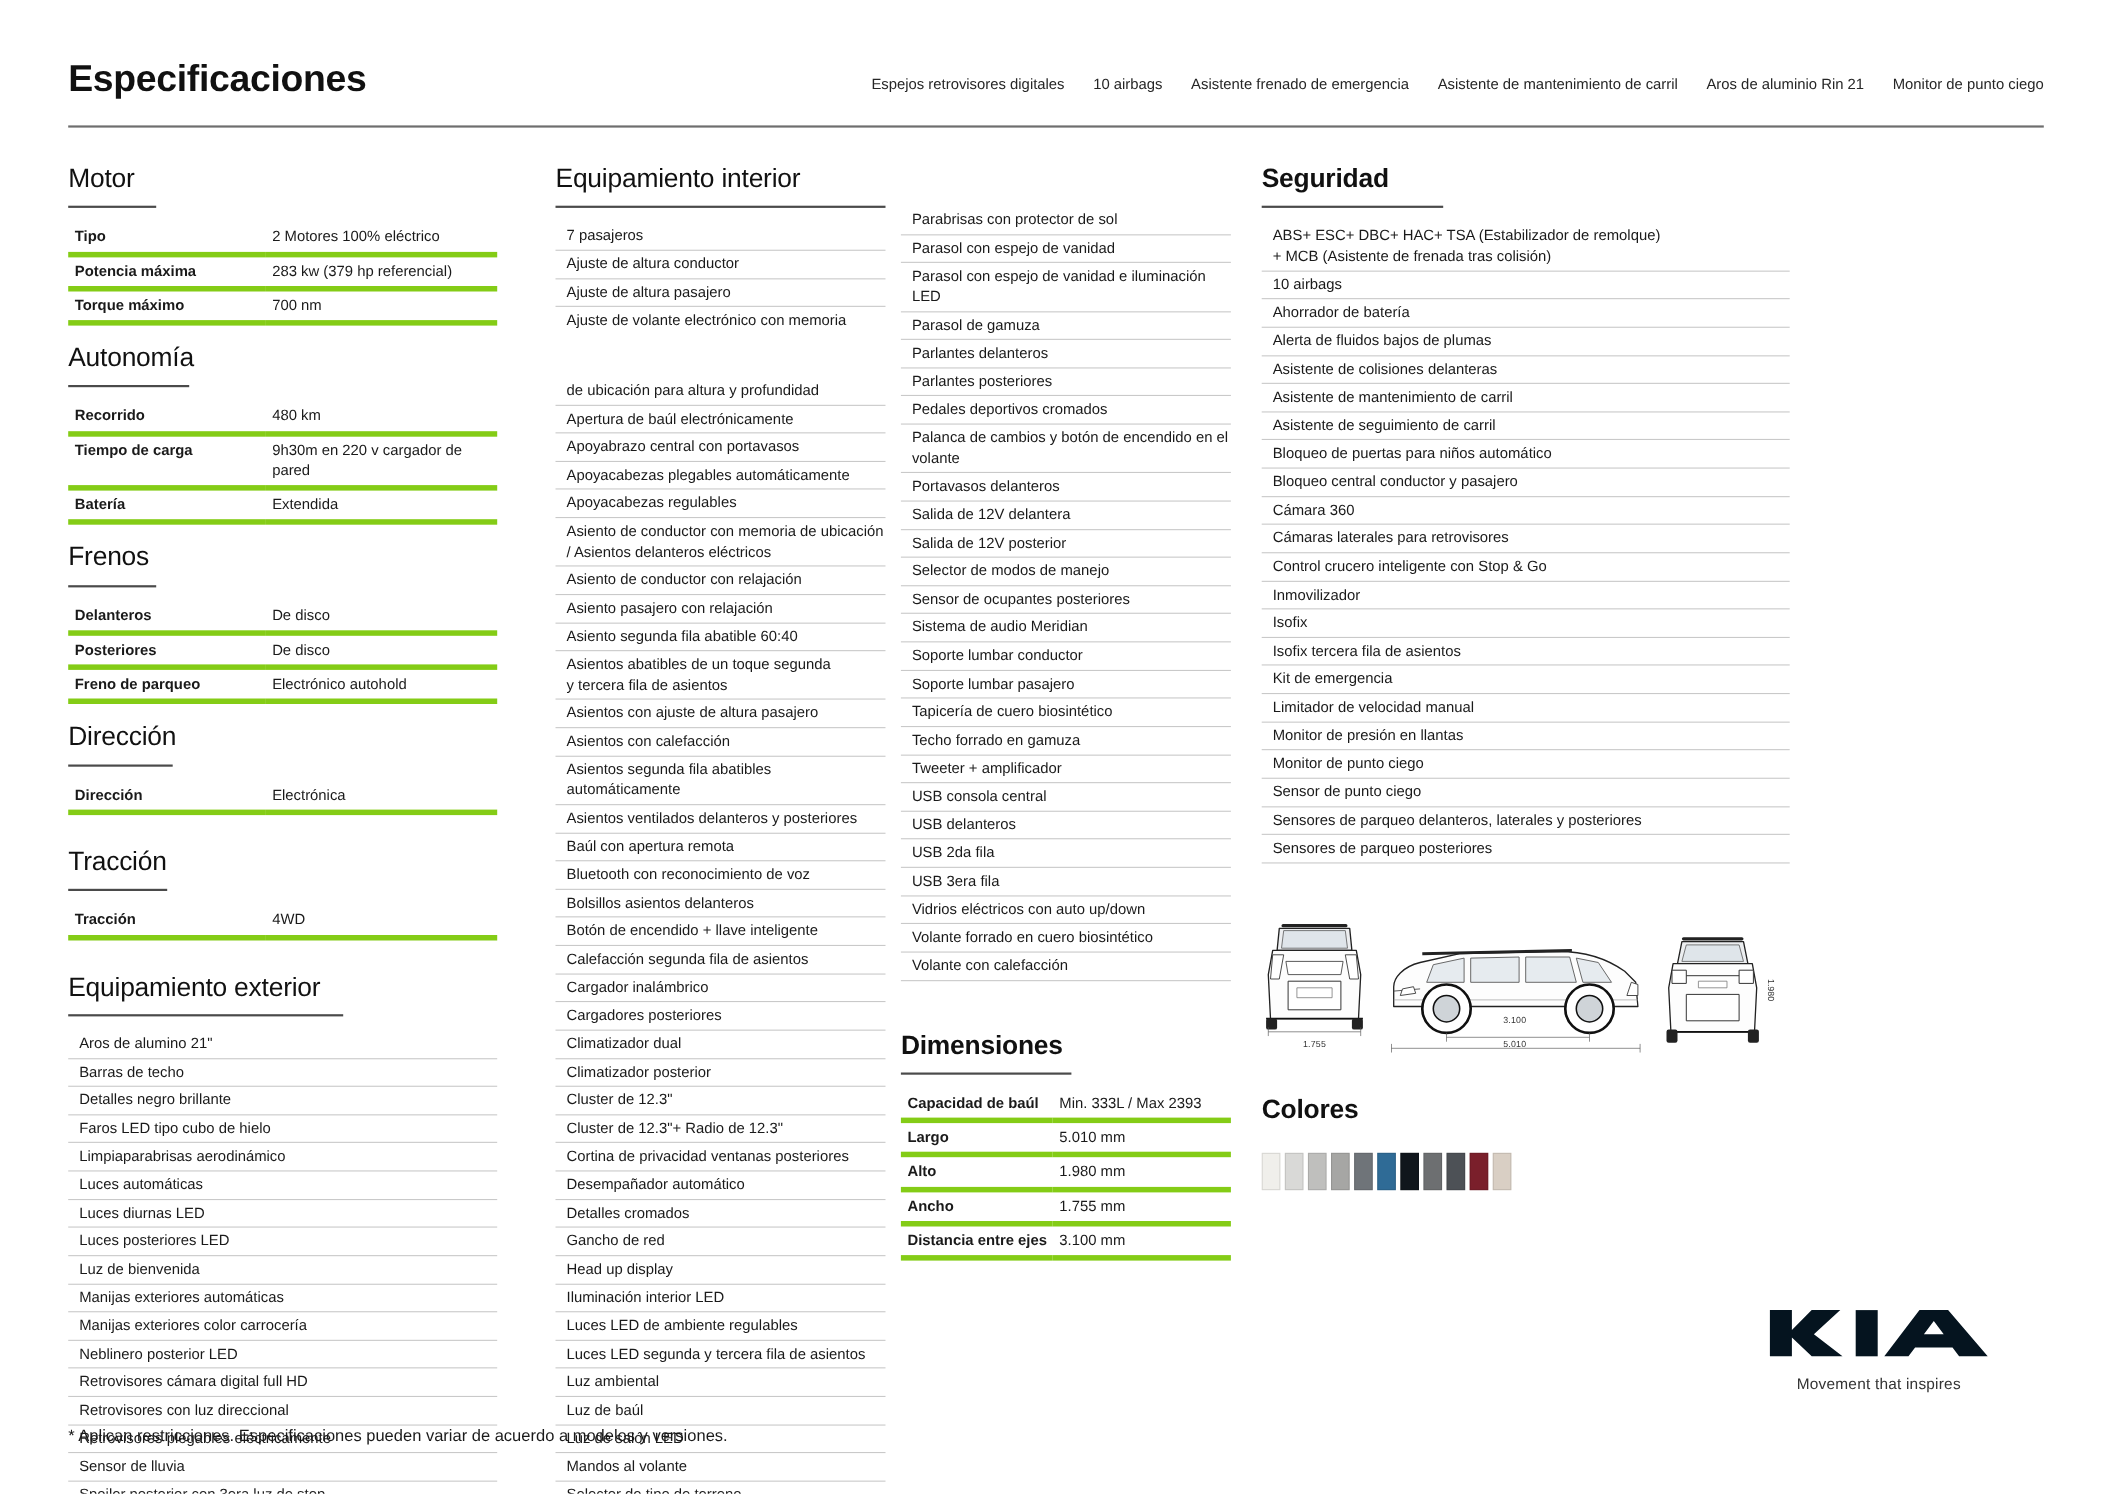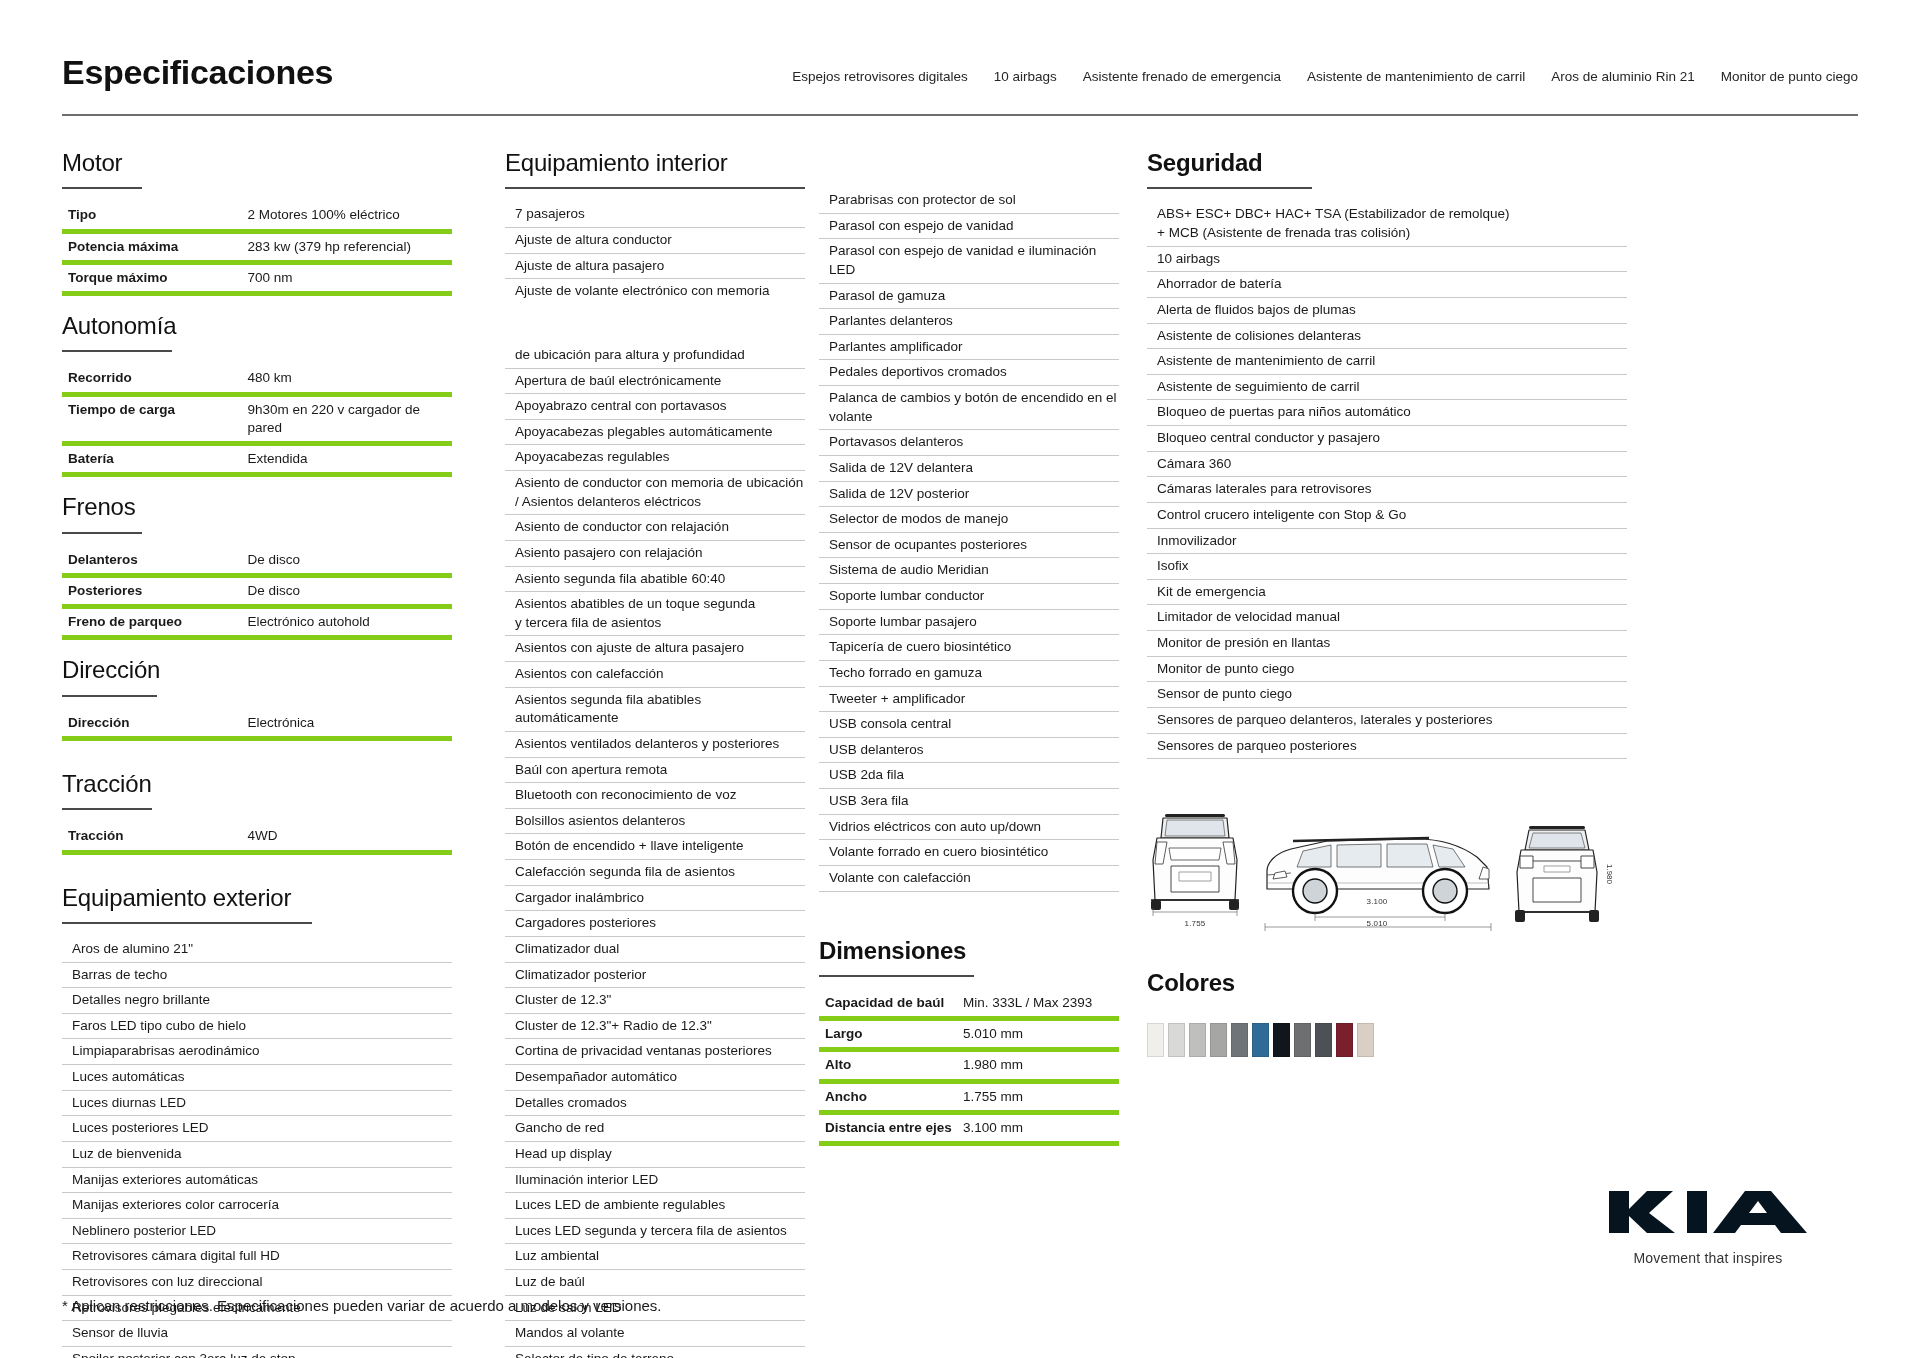--- a/index.html
+++ b/index.html
@@ -300,21 +300,21 @@
     </div>
 
     <div class="col c3">
       <div style="height:38px"></div>
       <ul class="feat" style="margin-top:0">
           <li>Parabrisas con protector de sol</li>
           <li>Parasol con espejo de vanidad</li>
           <li>Parasol con espejo de vanidad e iluminación LED</li>
           <li>Parasol de gamuza</li>
           <li>Parlantes delanteros</li>
-          <li>Parlantes amplificador</li>
+          <li>Parlantes posteriores</li>
           <li>Pedales deportivos cromados</li>
           <li>Palanca de cambios y botón de encendido en el volante</li>
           <li>Portavasos delanteros</li>
           <li>Salida de 12V delantera</li>
           <li>Salida de 12V posterior</li>
           <li>Selector de modos de manejo</li>
           <li>Sensor de ocupantes posteriores</li>
           <li>Sistema de audio Meridian</li>
           <li>Soporte lumbar conductor</li>
           <li>Soporte lumbar pasajero</li>
@@ -370,20 +370,21 @@
           <li>Asistente de colisiones delanteras</li>
           <li>Asistente de mantenimiento de carril</li>
           <li>Asistente de seguimiento de carril</li>
           <li>Bloqueo de puertas para niños automático</li>
           <li>Bloqueo central conductor y pasajero</li>
           <li>Cámara 360</li>
           <li>Cámaras laterales para retrovisores</li>
           <li>Control crucero inteligente con Stop &amp; Go</li>
           <li>Inmovilizador</li>
           <li>Isofix</li>
+          <li>Isofix tercera fila de asientos</li>
           <li>Kit de emergencia</li>
           <li>Limitador de velocidad manual</li>
           <li>Monitor de presión en llantas</li>
           <li>Monitor de punto ciego</li>
           <li>Sensor de punto ciego</li>
           <li>Sensores de parqueo delanteros, laterales y posteriores</li>
           <li>Sensores de parqueo posteriores</li>
         </ul>
 
       <div class="diagrams">

